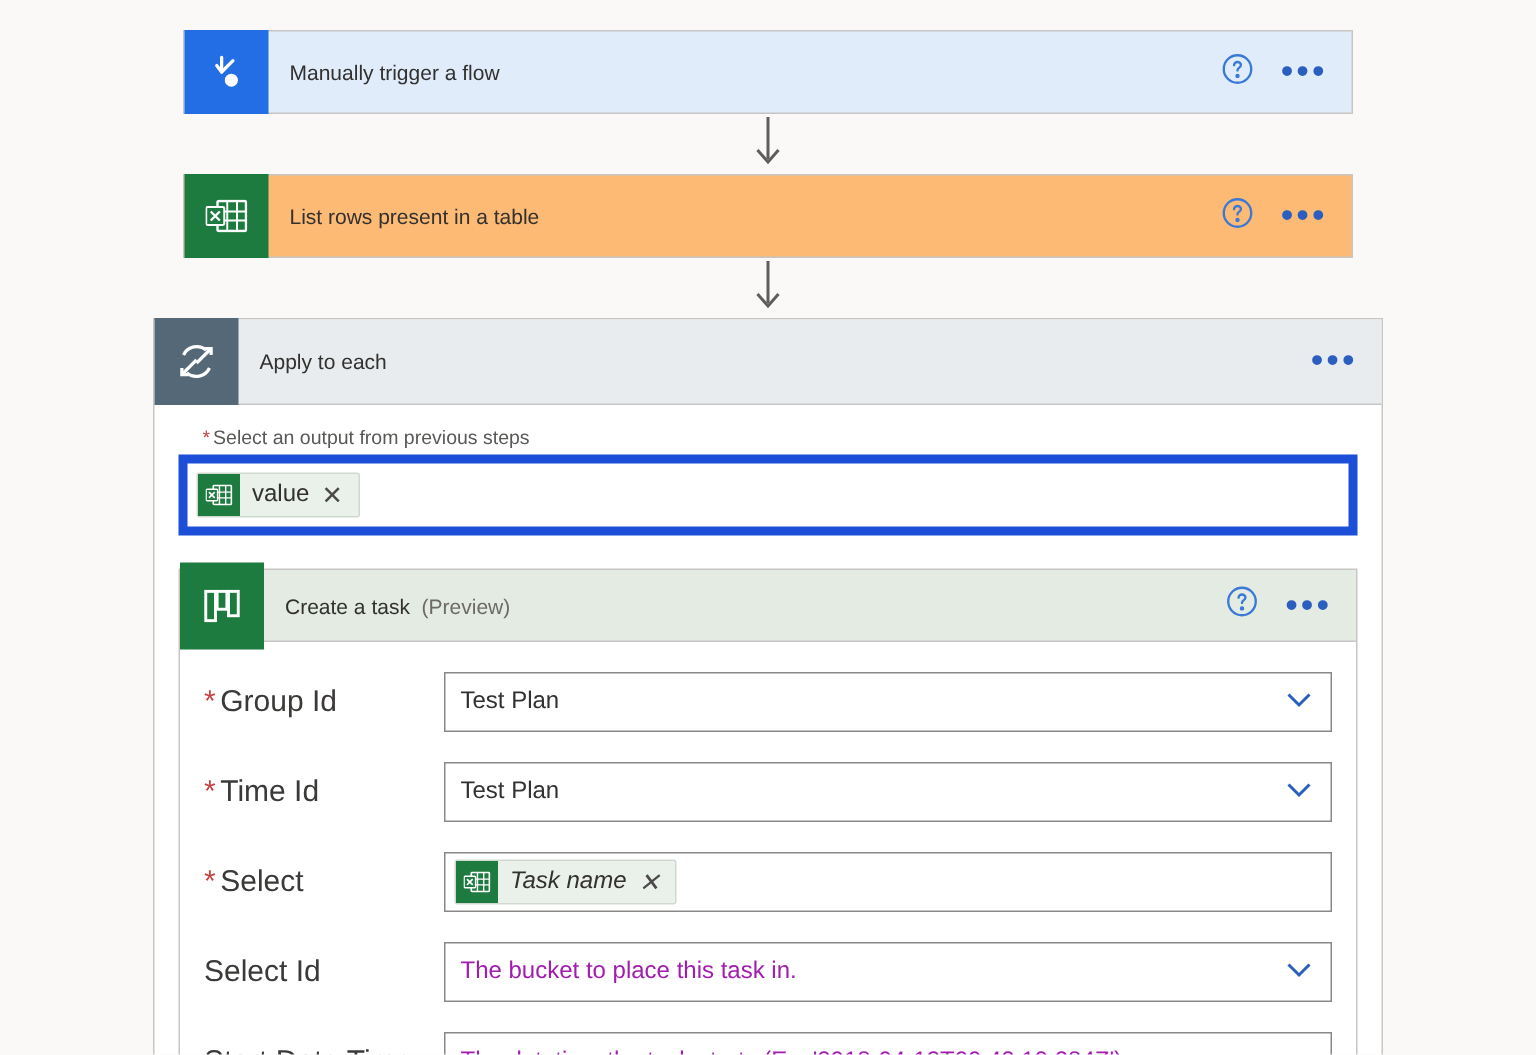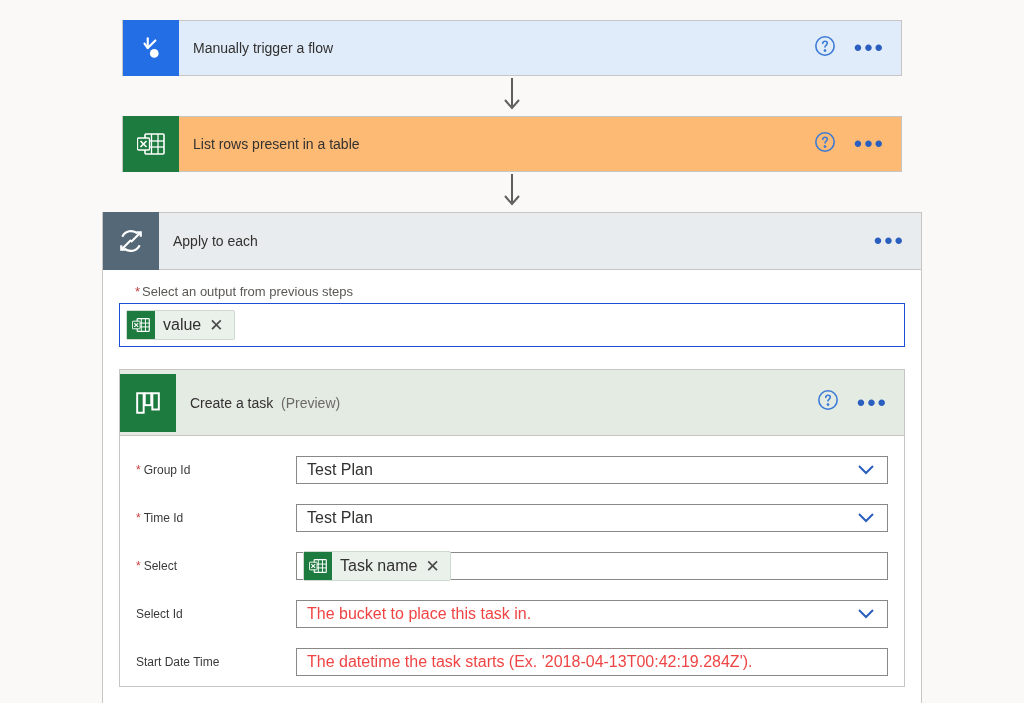--- a/index.html
+++ b/index.html
@@ -73,21 +73,21 @@
     align-items: center;
     height: 57px;
     background: #e9ecee;
     border-bottom: 1px solid #c8c6c4;
   }
   .apply-header .icon-box { width: 56px; height: 58px; }
   .apply-body { padding: 14px 16px 18px 16px; }
   .req-label { font-size: 13px; color: #5a5856; margin-bottom: 4px; margin-left: 16px; }
   .req-label .star { color: #c54040; margin-right: 2px; }
   .token-field {
-    border: 1px solid #1d4ed8;
+    border: 6px solid #1d4ed8;
     padding: 6px;
     display: flex;
     align-items: center;
     background: #fff;
     min-height: 40px;
   }
   .token {
     display: inline-flex;
     align-items: center;
     background: #eaf0ea;
@@ -103,49 +103,49 @@
     margin-right: 8px;
   }
   .token .x { margin-left: 8px; color: #4a4a4a; cursor: pointer; font-size: 17px; }
 
   .inner-card {
     margin-top: 22px;
     border: 1px solid #c8c6c4;
   }
   .inner-header {
     display: flex; align-items: center;
-    height: 66px;
+    height: 48px;
     background: #e3ebe3;
     border-bottom: 1px solid #c8c6c4;
   }
   .inner-header .icon-box { background: #1e7b3f; height: 58px; }
   .form-rows { background: #fff; padding: 10px 16px 0 16px; }
   .form-row {
     display: flex; align-items: center;
     gap: 10px;
     padding: 10px 0;
   }
   .form-label {
     width: 150px;
-    font-size: 12px;
+    font-size: 20px;
     color: #3b3a39;
   }
   .form-label .star { color: #c54040; margin-right: 3px; }
   .form-field {
     flex: 1;
     border: 1px solid #8a8886;
-    height: 28px;
+    height: 40px;
     display: flex;
     align-items: center;
     padding: 0 10px;
     font-size: 16px;
     background: #fff;
     position: relative;
   }
-  .form-field.placeholder { color: #ef4444; }
+  .form-field.placeholder { color: #a21caf; }
   .chev {
     position: absolute;
     right: 12px;
     top: 50%;
     transform: translateY(-50%);
   }
 </style>
 </head>
 <body>
 
@@ -295,21 +295,21 @@
               <span class="chev">
                 <svg width="18" height="12" viewBox="0 0 18 12">
                     <polyline points="2,3 9,10 16,3" fill="none" stroke="#2a5fbf" stroke-width="2"></polyline>
                   </svg>
               </span>
             </div>
           </div>
 
           <div class="form-row">
             <div class="form-label"><span class="star">*</span><span>Select</span></div>
-            <div class="form-field" style="padding:4px 6px;">
+            <div class="form-field" style="padding:4px 6px;font-style:italic;">
               <span class="token">
                 <span class="miniICON">
                   <svg width="18" height="14" viewBox="0 0 28 22">
                     <rect x="8" y="1" width="19" height="20" rx="1" fill="none" stroke="#fff" stroke-width="1.8"></rect>
                     <line x1="8" y1="8" x2="27" y2="8" stroke="#fff" stroke-width="1.5"></line>
                     <line x1="8" y1="14" x2="27" y2="14" stroke="#fff" stroke-width="1.5"></line>
                     <line x1="14.5" y1="1" x2="14.5" y2="21" stroke="#fff" stroke-width="1.5"></line>
                     <line x1="21" y1="1" x2="21" y2="21" stroke="#fff" stroke-width="1.5"></line>
                     <rect x="0.5" y="5" width="12" height="12" rx="1" fill="#1e7b3f" stroke="#fff" stroke-width="1.5"></rect>
                     <path d="M3.5 8 L9.5 14 M9.5 8 L3.5 14" stroke="#fff" stroke-width="1.8"></path>

